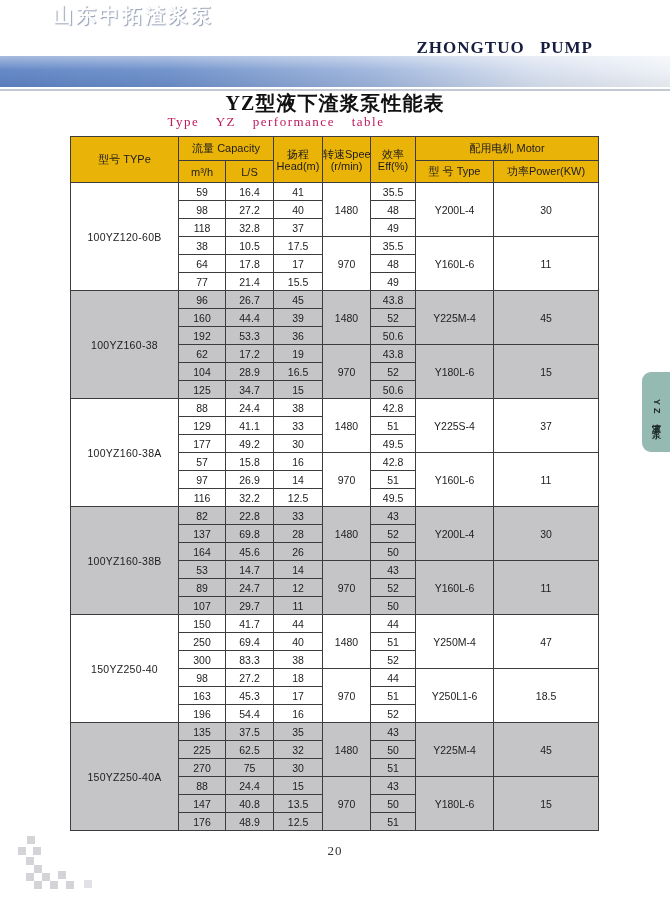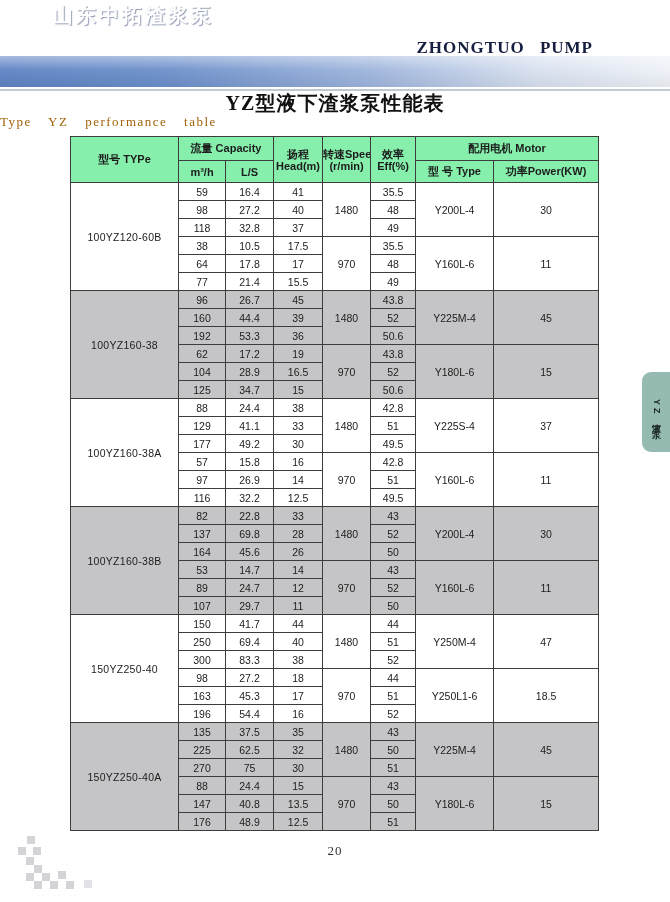--- a/index.html
+++ b/index.html
@@ -27,35 +27,35 @@
     font-size: 17px; color: #161e40; letter-spacing: 1px; word-spacing: 10px; margin-top: 32px;
   }
 
   
   .page-title {
     position: absolute; left: 0; top: 90px; width: 670px; text-align: center;
     font-family: "Liberation Serif", serif; font-weight: bold; font-size: 20px; color: #111;
     letter-spacing: 1px;
   }
   .page-subtitle {
-    position: absolute; left: 0; top: 114px; width: 552px; 
-    font-family: "Liberation Serif", serif; font-size: 13px; color: #a16207;
+    position: absolute; left: 0; top: 114px; width: 552px; text-align: center;
+    font-family: "Liberation Serif", serif; font-size: 13px; color: #be185d;
     letter-spacing: 1.5px; word-spacing: 12px;
   }
 
   
   table.perf {
     position: absolute; left: 70px; top: 136px; width: 528px;
     border-collapse: collapse; table-layout: fixed;
   }
   table.perf th, table.perf td {
     border: 1px solid #3c3c3c; text-align: center; vertical-align: middle;
     font-size: 10.5px; padding: 0; color: #1c1c1c; overflow: hidden; white-space: nowrap;
   }
-  table.perf thead th { background: #86efac; font-weight: bold; font-size: 11px; }
+  table.perf thead th { background: #eab308; font-weight: normal; font-size: 11px; }
   table.perf thead tr.h1 { height: 24px; }
   table.perf thead tr.h2 { height: 22px; }
   table.perf tbody tr { height: 18px; }
   table.perf tbody tr.shaded td { background: #c5c5c7; }
   table.perf td.model { font-size: 10.5px; letter-spacing: 0.3px; }
   .th-line { display: block; line-height: 12px; }
 
   
   .side-tab {
     position: absolute; right: 0; top: 372px; width: 28px; height: 80px;

